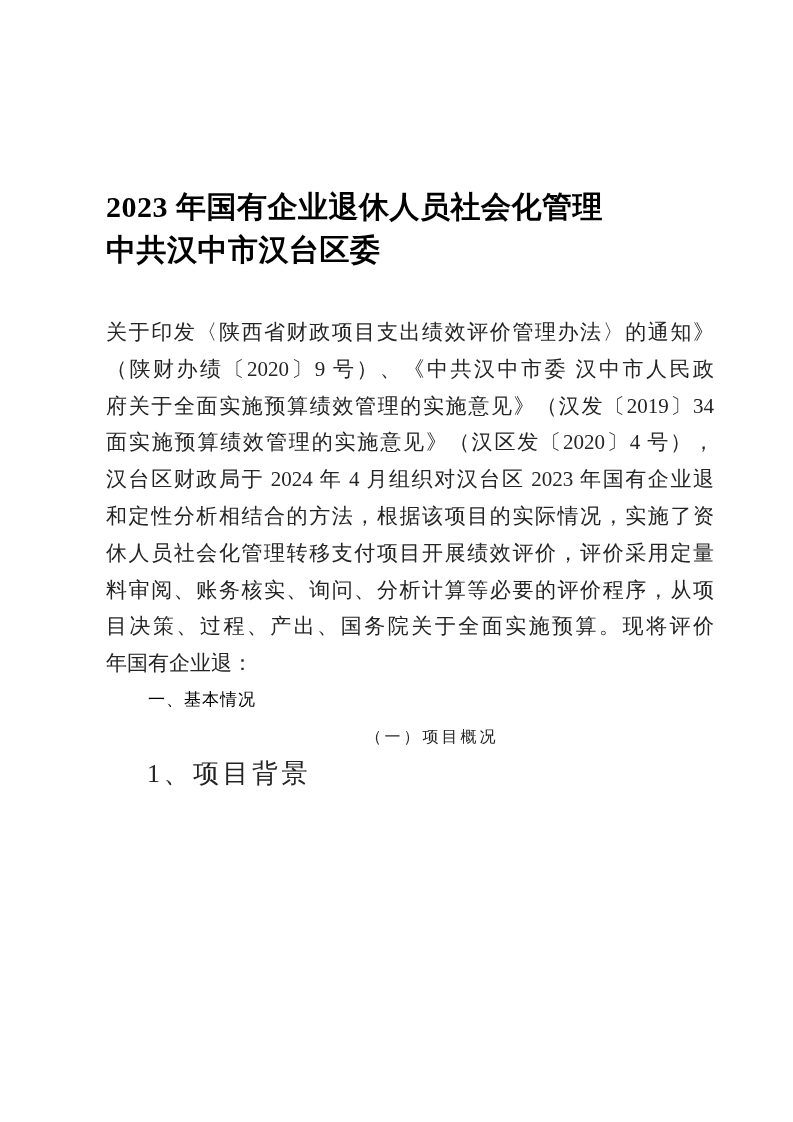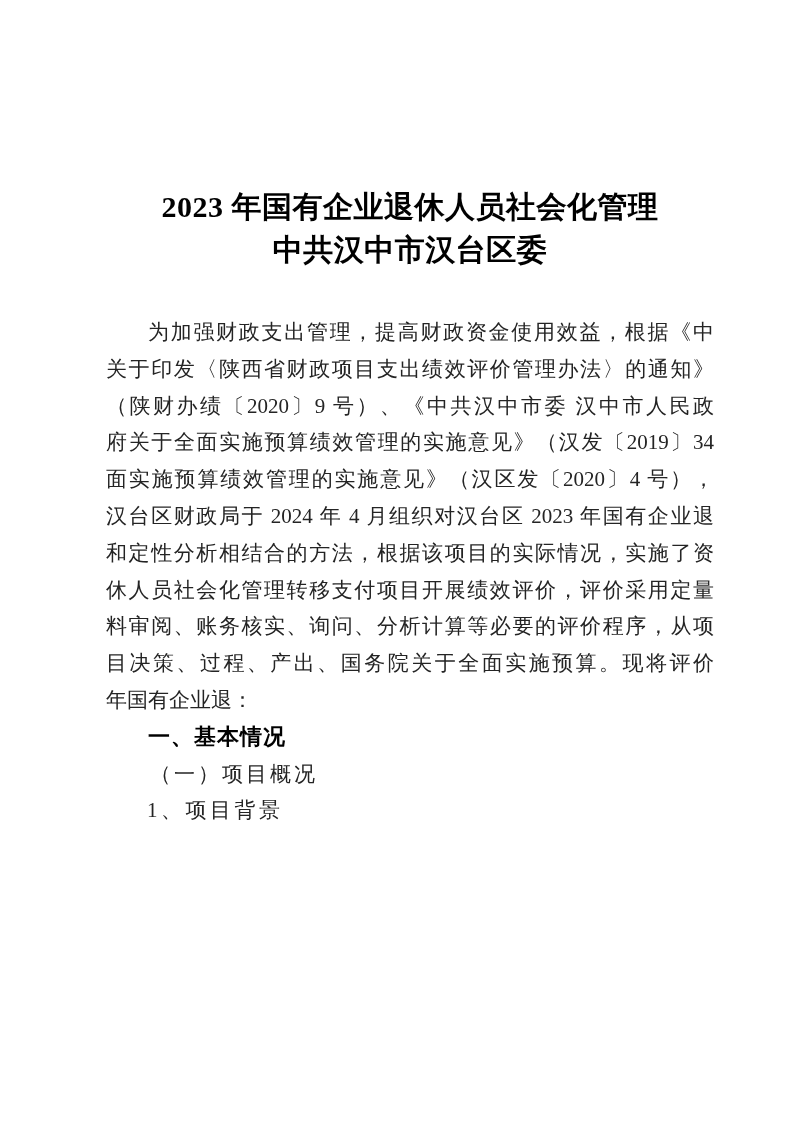--- a/index.html
+++ b/index.html
@@ -17,21 +17,21 @@
     color: #222222;
   }
   .content {
     position: absolute;
     left: 106px;
     top: 0;
     width: 608px;
   }
   .report-title {
     margin-top: 185px;
-    text-align: center;
+    text-align: left;
     font-family: "Liberation Serif", "DejaVu Serif", serif;
     font-weight: 700;
     font-size: 30px;
     line-height: 43px;
     color: #000000;
     letter-spacing: 0.5px;
   }
   .body-text {
     margin-top: 43px;
     font-size: 21px;
@@ -45,55 +45,55 @@
     overflow: visible;
   }
   .para-line-first {
     text-indent: 42px;
   }
   .para-line-last {
     text-align-last: left;
   }
   .section-heading {
     font-family: "Liberation Sans", "DejaVu Sans", sans-serif;
-    font-weight: 700;
-    font-size: 22px;
+    font-weight: 400;
+    font-size: 17px;
     line-height: 36.8px;
     text-indent: 42px;
     color: #000000;
     letter-spacing: 1px;
   }
   .subsection-heading {
-    font-size: 21px;
+    font-size: 16px;
     line-height: 36.8px;
     text-indent: 44px;
     letter-spacing: 3px;
     color: #242424;
+    text-align: center;
   }
   .item-heading {
-    font-size: 21px;
+    font-size: 26px;
     line-height: 36.8px;
     text-indent: 41px;
     letter-spacing: 3.5px;
     color: #242424;
   }
 </style>
 </head>
 <body>
 
 <div class="page">
   <div class="content">
 
     <div class="report-title">
         <div class="title-line title-line-first">2023 年国有企业退休人员社会化管理</div>
         <div class="title-line">中共汉中市汉台区委</div>
       </div>
 
     <div class="body-text">
-        <div class="para-line para-line-first">为加强财政支出管理，提高财政资金使用效益，根据《中</div>
         <div class="para-line">关于印发〈陕西省财政项目支出绩效评价管理办法〉的通知》</div>
         <div class="para-line">（陕财办绩〔2020〕9 号）、《中共汉中市委 汉中市人民政</div>
         <div class="para-line">府关于全面实施预算绩效管理的实施意见》（汉发〔2019〕34</div>
         <div class="para-line">面实施预算绩效管理的实施意见》（汉区发〔2020〕4 号），</div>
         <div class="para-line">汉台区财政局于 2024 年 4 月组织对汉台区 2023 年国有企业退</div>
         <div class="para-line">和定性分析相结合的方法，根据该项目的实际情况，实施了资</div>
         <div class="para-line">休人员社会化管理转移支付项目开展绩效评价，评价采用定量</div>
         <div class="para-line">料审阅、账务核实、询问、分析计算等必要的评价程序，从项</div>
         <div class="para-line">目决策、过程、产出、国务院关于全面实施预算。现将评价</div>
         <div class="para-line para-line-last">年国有企业退：</div>

